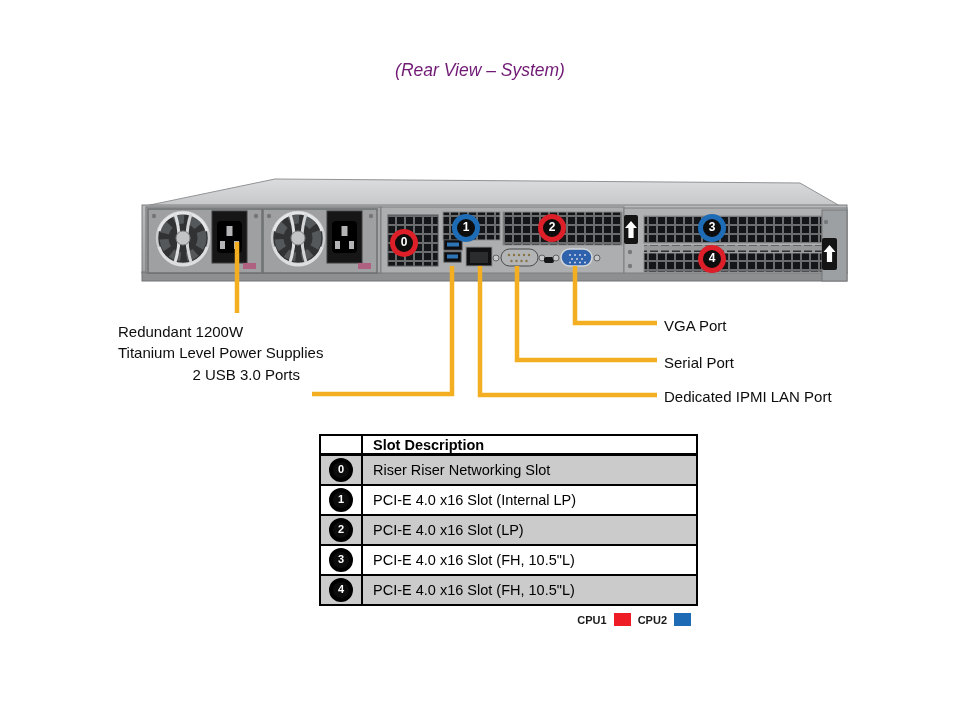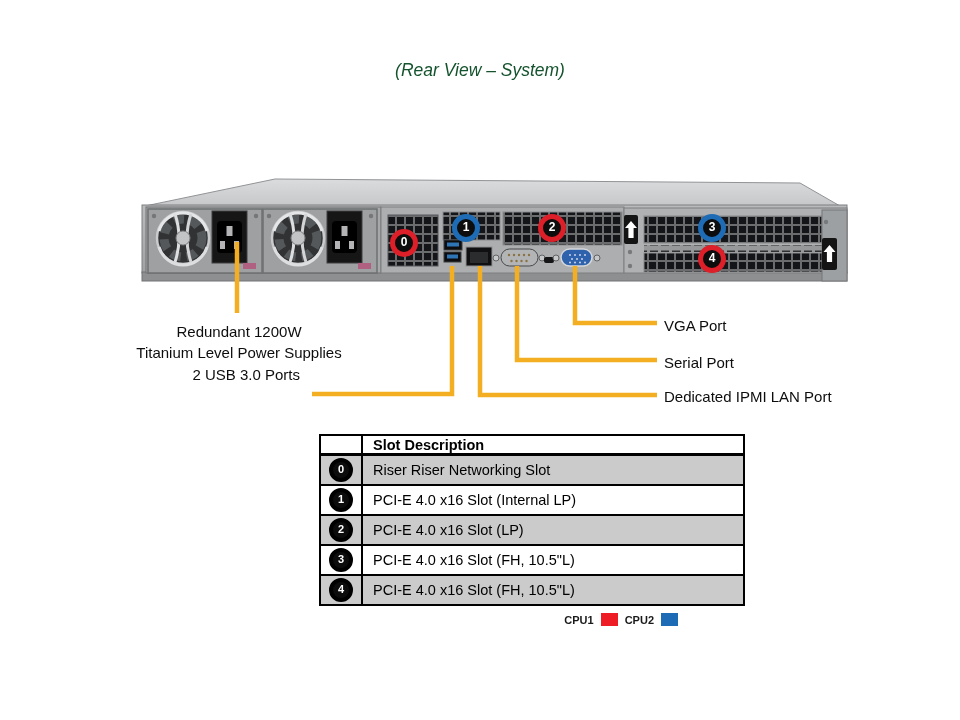--- a/index.html
+++ b/index.html
@@ -1,44 +1,44 @@
 <!DOCTYPE html>
 <html><head>
 <meta charset="utf-8">
 <style>
   html,body{margin:0;padding:0;background:#fff;}
   #page{position:relative;width:960px;height:720px;background:#ffffff;overflow:hidden;
         font-family:"Liberation Sans",sans-serif;}
   #title{position:absolute;top:60px;left:0;width:960px;text-align:center;
-         font-style:italic;font-size:17.5px;color:#14532d;}
+         font-style:italic;font-size:17.5px;color:#701a75;}
   svg{position:absolute;left:0;top:0;}
   .callout{position:absolute;font-size:15px;color:#0d0d0d;white-space:nowrap;line-height:21px;}
-  #psu-label{left:118px;top:321px;width:242px;text-align:center;}
+  #psu-label{left:118px;top:321px;width:242px;}
   #usb-label{left:140px;top:364px;width:160px;text-align:right;}
   #vga-label{left:664px;top:315px;}
   #serial-label{left:664px;top:352px;}
   #ipmi-label{left:664px;top:386px;}
   .marker{position:absolute;box-sizing:border-box;width:28px;height:28px;border-radius:50%;
           border:5px solid #000;background:#0d0d0d;color:#fff;font-weight:bold;
           font-size:12px;line-height:17px;text-align:center;}
   .red{border-color:#DC1F28;}
   .blue{border-color:#1E6CB5;}
-  #slot-table{position:absolute;left:319px;top:434px;width:426px;border-collapse:collapse;
+  #slot-table{position:absolute;left:319px;top:434px;width:379px;border-collapse:collapse;
               font-size:14.5px;color:#000;}
   #slot-table th,#slot-table td{border:2px solid #000;padding:0;}
   #slot-table th.c1{width:40px;}
   #slot-table th{height:17px;text-align:left;font-weight:bold;font-size:14.5px;
                  border-bottom-width:3px;}
   #slot-table th.desc,#slot-table td.desc{padding-left:10px;text-align:left;}
   #slot-table tbody td{height:28px;}
   #slot-table tbody tr.shaded td{background:#cbcbcb;}
   .tmarker{box-sizing:border-box;width:24px;height:24px;border-radius:50%;border:4.5px solid #000;
            background:#0c0c0c;color:#fff;font-weight:bold;font-size:11px;line-height:15px;
            text-align:center;margin:0 auto;}
-  #legend{position:absolute;top:613px;left:420px;width:258px;display:flex;
+  #legend{position:absolute;top:613px;left:433px;width:258px;display:flex;
           justify-content:flex-end;align-items:center;gap:7px;
           font-weight:bold;font-size:11px;color:#1a1a1a;}
   .swatch{width:17px;height:13px;}
   .swatch.cpu1{background:#EE1C25;}
   .swatch.cpu2{background:#1C6BB4;}
 </style>
 </head>
 <body>
 
 <div id="page">

